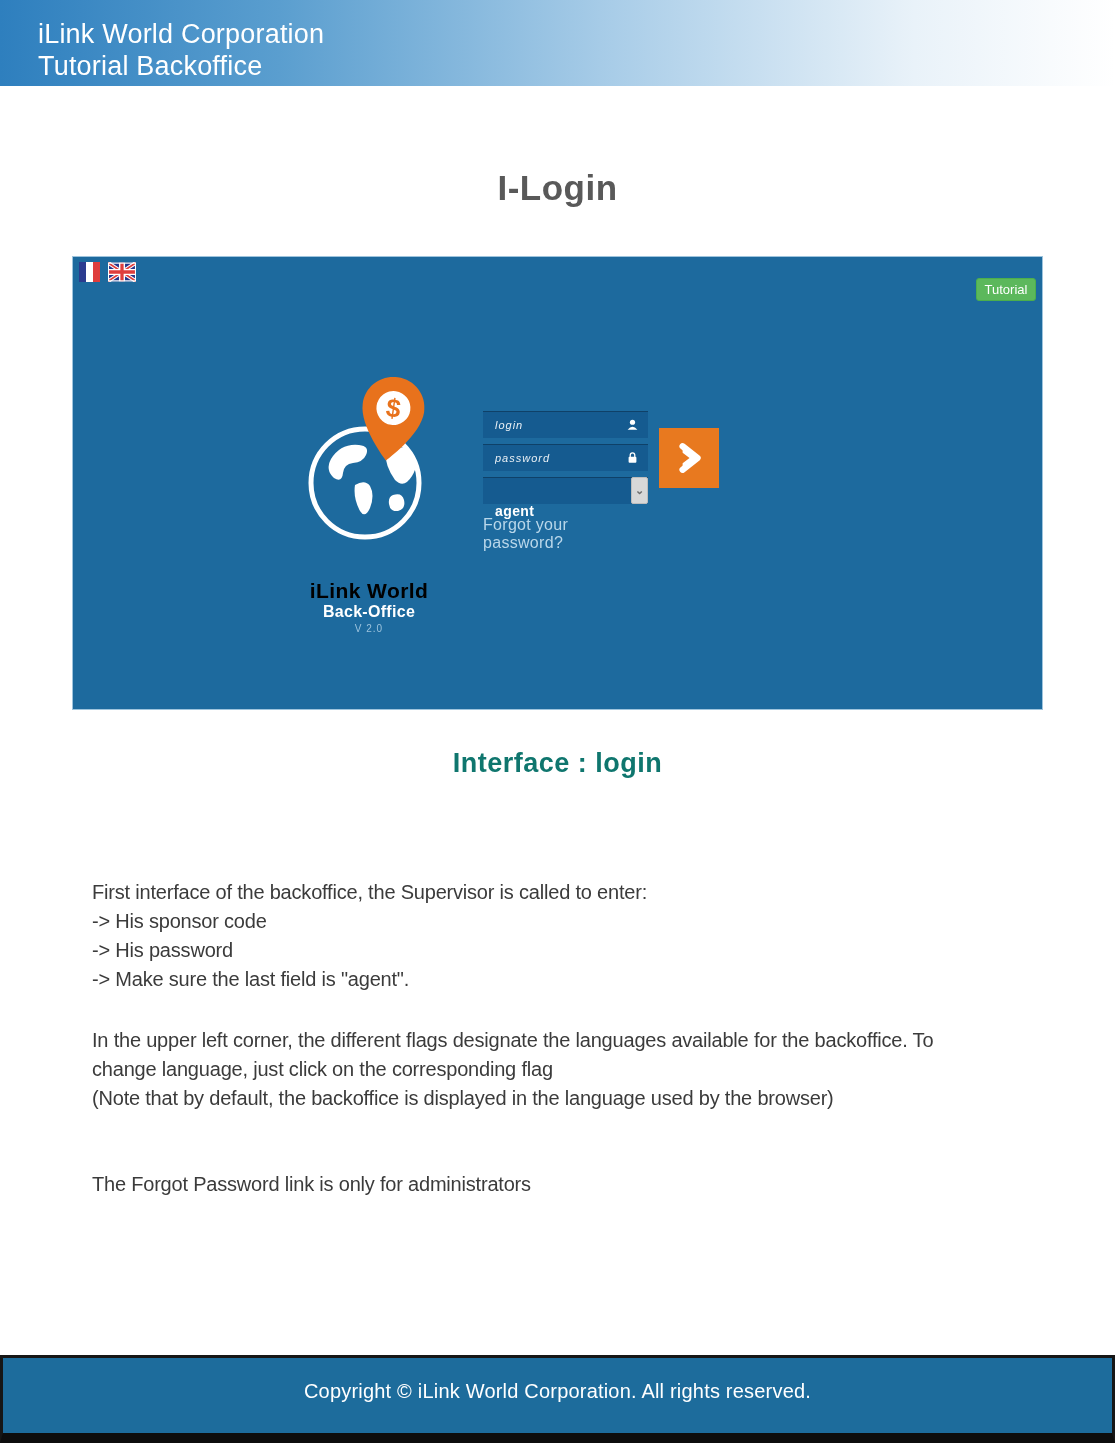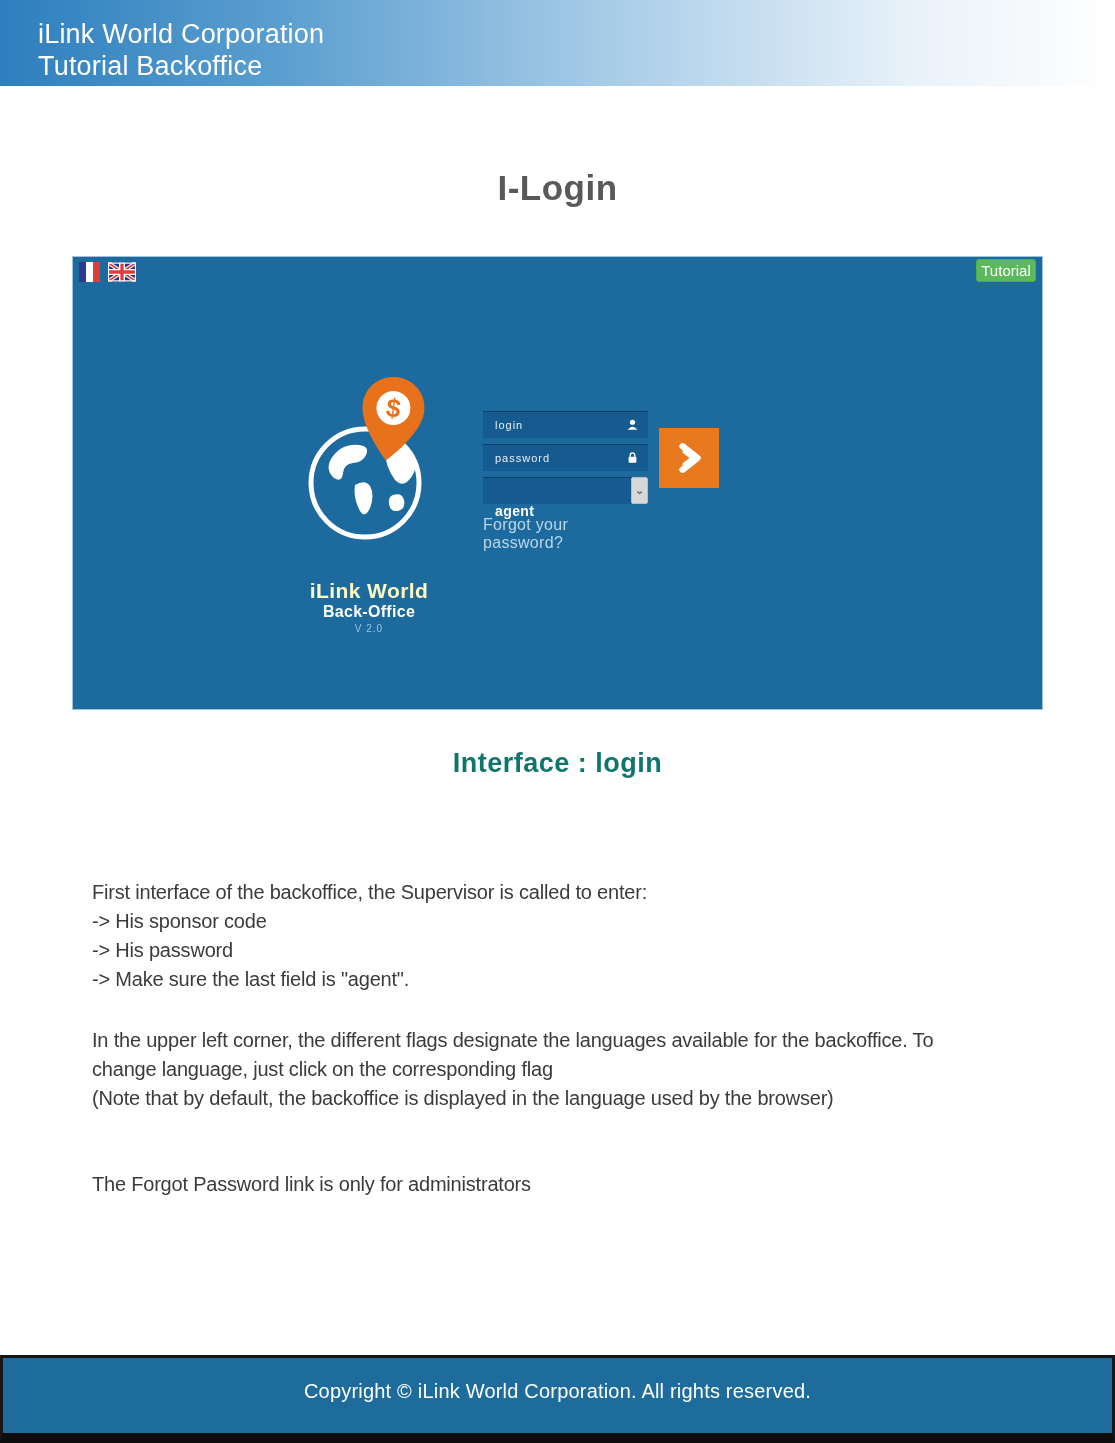--- a/index.html
+++ b/index.html
@@ -41,44 +41,45 @@
     background: #1d6a9e;
     border: 1px solid #9ec4dd;
   }
   .flag { position: absolute; top: 5px; cursor: pointer; }
   .flag-fr { left: 6px; width: 21px; height: 20px; display: flex; }
   .flag-fr .b { flex: 1; background: #2a3b8f; }
   .flag-fr .w { flex: 1; background: #ffffff; }
   .flag-fr .r { flex: 1; background: #df3d3c; }
   .flag-uk { left: 35px; width: 28px; height: 20px; }
   .btn-tutorial {
-    position: absolute; top: 2px; right: 6px;
+    position: absolute; top: 21px; right: 6px;
     width: 60px; height: 23px;
     background: #5cb85c; border: 1px solid #4cae4c; border-radius: 3px;
-    color: #fff; font-size: 15px; text-align: center; line-height: 21px;
+    color: #fff; font-size: 13px; text-align: center; line-height: 21px;
     cursor: pointer;
   }
 
   
   .logo { position: absolute; left: 216px; top: 114px; width: 160px; text-align: center; }
-  .logo-title   { margin-top: 14px; color: #fef9c3; font-size: 21px; font-weight: 700; letter-spacing: .4px; }
+  .logo-title   { margin-top: 14px; color: #000000; font-size: 21px; font-weight: 700; letter-spacing: .4px; }
   .logo-sub     { color: #fff; font-size: 16px; font-weight: 700; letter-spacing: .3px; }
   .logo-version { margin-top: 2px; color: #9cc3dd; font-size: 10px; letter-spacing: 1px; }
 
   
   .form { position: absolute; left: 410px; top: 154px; width: 165px; }
   .field {
     position: relative; width: 165px; height: 27px; margin-bottom: 6px;
     background: #155b90;
     box-shadow: inset 0 1px 0 rgba(0,0,0,.28);
   }
   .field input {
     width: 100%; height: 100%; background: transparent; border: 0; outline: none;
     color: #fff; font-size: 11px; letter-spacing: 1px; padding: 0 26px 0 12px;
     font-family: "Liberation Sans", sans-serif;
+    font-style: italic;
   }
   .field input::placeholder { color: rgba(255,255,255,.9); opacity: 1; }
   .field .ficon { position: absolute; right: 9px; top: 7px; width: 13px; height: 13px; }
   .select-field { display: flex; align-items: center; cursor: pointer; }
   .select-value { flex: 1; color: #fff; font-size: 14px; font-weight: 700; letter-spacing: .4px; padding-left: 12px; margin-top: 40px; }
   .select-arrow {
     width: 17px; height: 27px; background: #d8d8d8; border: 1px solid #bdbdbd; border-radius: 2px;
     display: flex; align-items: center; justify-content: center;
     color: #6e6e6e; font-size: 11px; font-weight: 700;
   }

